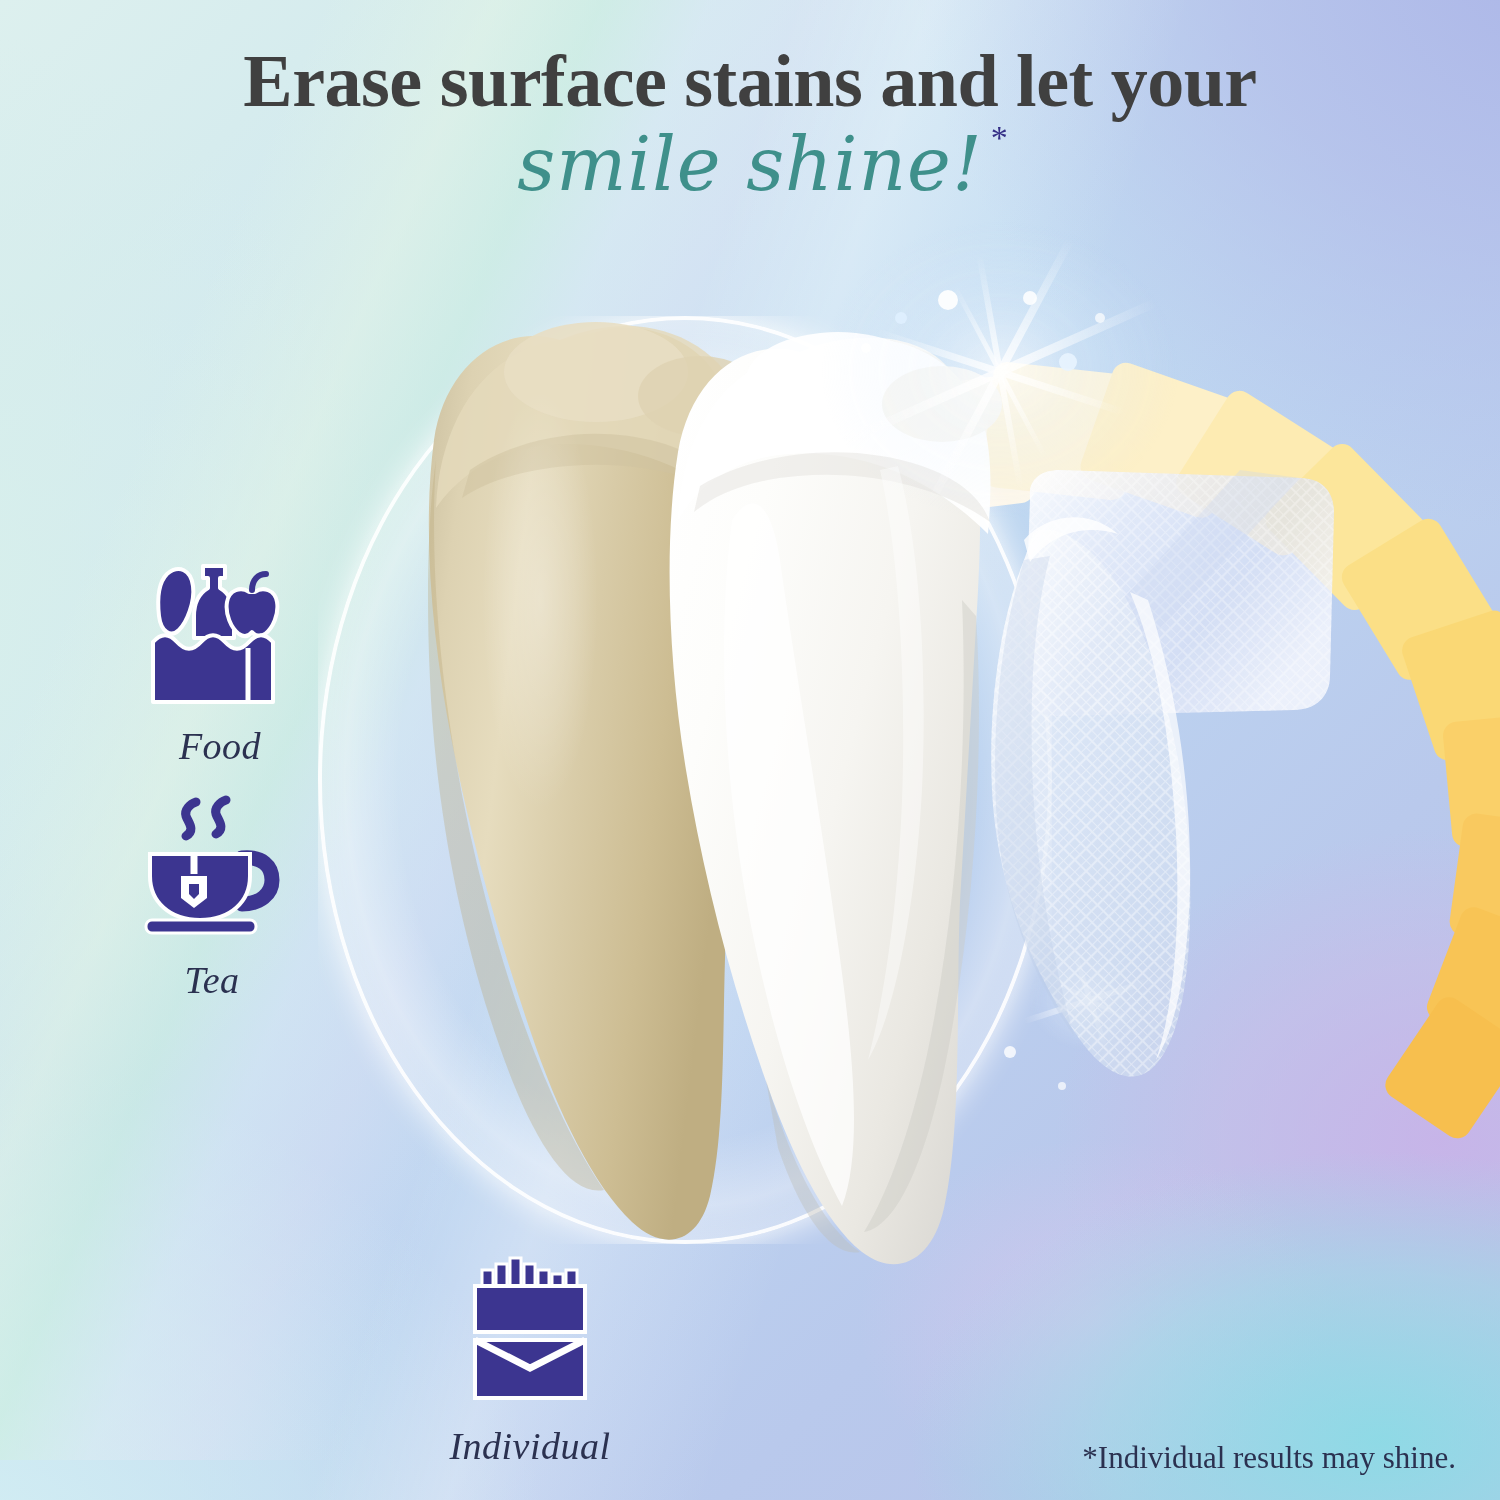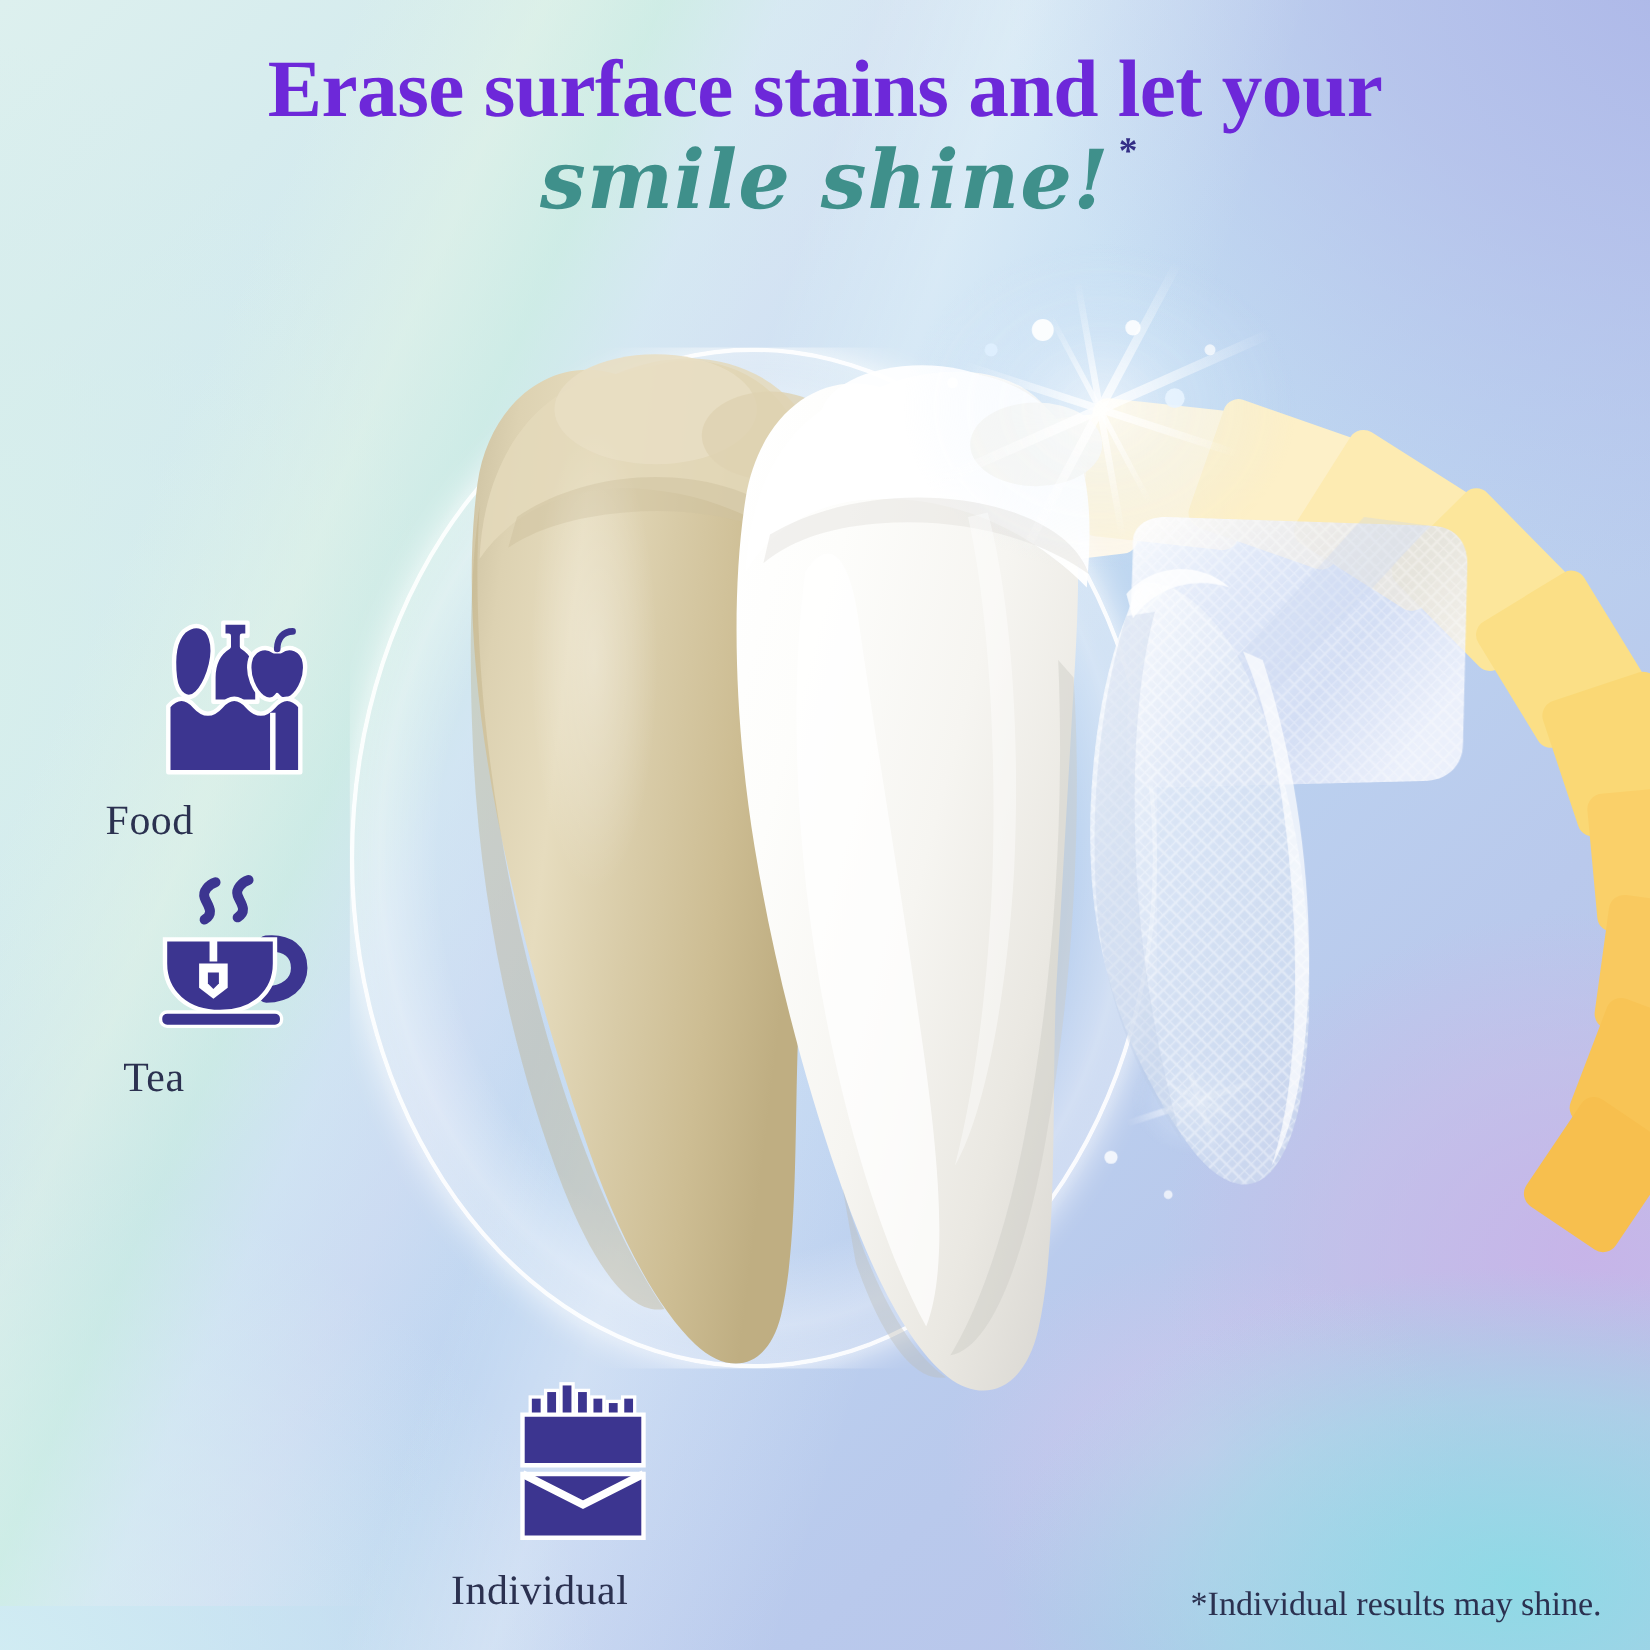--- a/index.html
+++ b/index.html
@@ -75,30 +75,30 @@
   .headline-wrap{
     position:absolute;left:0;right:0;top:44px;text-align:center;
     z-index:40;
   }
   .headline{
     font-family:"Liberation Serif", serif;
     font-weight:bold;
     font-size:74px;
     line-height:1.02;
     letter-spacing:-.5px;
-    color:#6d28d9;
+    color:#404040;
     margin:0;
     padding:0 70px;
   }
   .subheadline{
     position:relative;
     display:inline-block;
     font-family:"DejaVu Serif", serif;
     font-style:italic;
-    font-weight:700;
+    font-weight:400;
     font-size:74px;
     line-height:1.0;
     color:#3f908b;
     margin:8px 0 0 0;
     letter-spacing:1px;
   }
   .subheadline .ast{
     position:absolute;
     right:-26px;top:-6px;
     font-size:34px;
@@ -137,21 +137,21 @@
   }
   .seg > i{
     display:block;
     width:150px;height:132px;
     border-radius:14px;
     transform:translate(-50%,-50%) translateY(-398px);
     transform-origin:50% 50%;
   }
 
   
-  .icon-item{position:absolute;z-index:45;}
+  .icon-item{position:absolute;z-index:45;text-align:center;font-style:italic;}
   .icon-item svg{display:block;margin:0 auto;}
   .icon-label{
     font-family:"Liberation Serif", serif;
     font-size:38px;
     color:#2b3150;
     letter-spacing:.5px;
     margin-top:16px;
     white-space:nowrap;
   }
 

